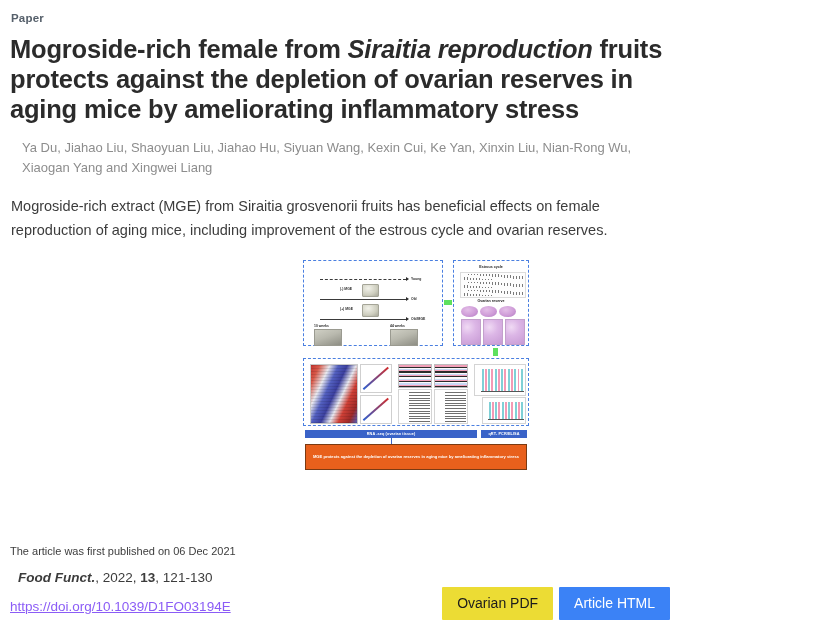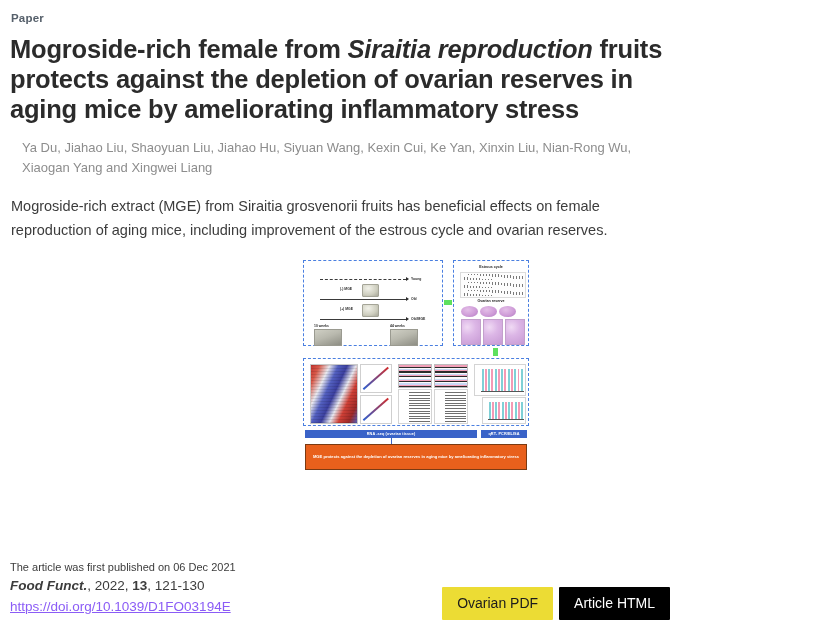--- a/index.html
+++ b/index.html
@@ -282,21 +282,21 @@
   .pub-date {
     font-size: 11px;
     color: #3c3c3c;
     line-height: 1.55;
     margin: 0;
   }
   .cite {
     font-size: 13.5px;
     color: #3c3c3c;
     line-height: 1.55;
-    margin: 0;
+    margin: 8px;
   }
   .cite .journal { font-weight: bold; font-style: italic; }
   .cite .vol { font-weight: bold; }
   .doi-link {
     font-size: 13.5px;
     color: #8b5cf6;
     text-decoration: underline;
     line-height: 1.55;
     display: inline-block;
   }
@@ -314,21 +314,21 @@
     font-size: 14px;
     padding: 9px 15px;
     line-height: 1.1;
     border-radius: 1px;
   }
   .btn-pdf {
     background: #ecdc34;
     color: #1c1c1c;
   }
   .btn-html {
-    background: #000000;
+    background: #3b82f6;
     color: #ffffff;
   }
 </style>
 </head>
 <body>
 
 <div class="page">
 
   <div class="kicker">Paper</div>
 

